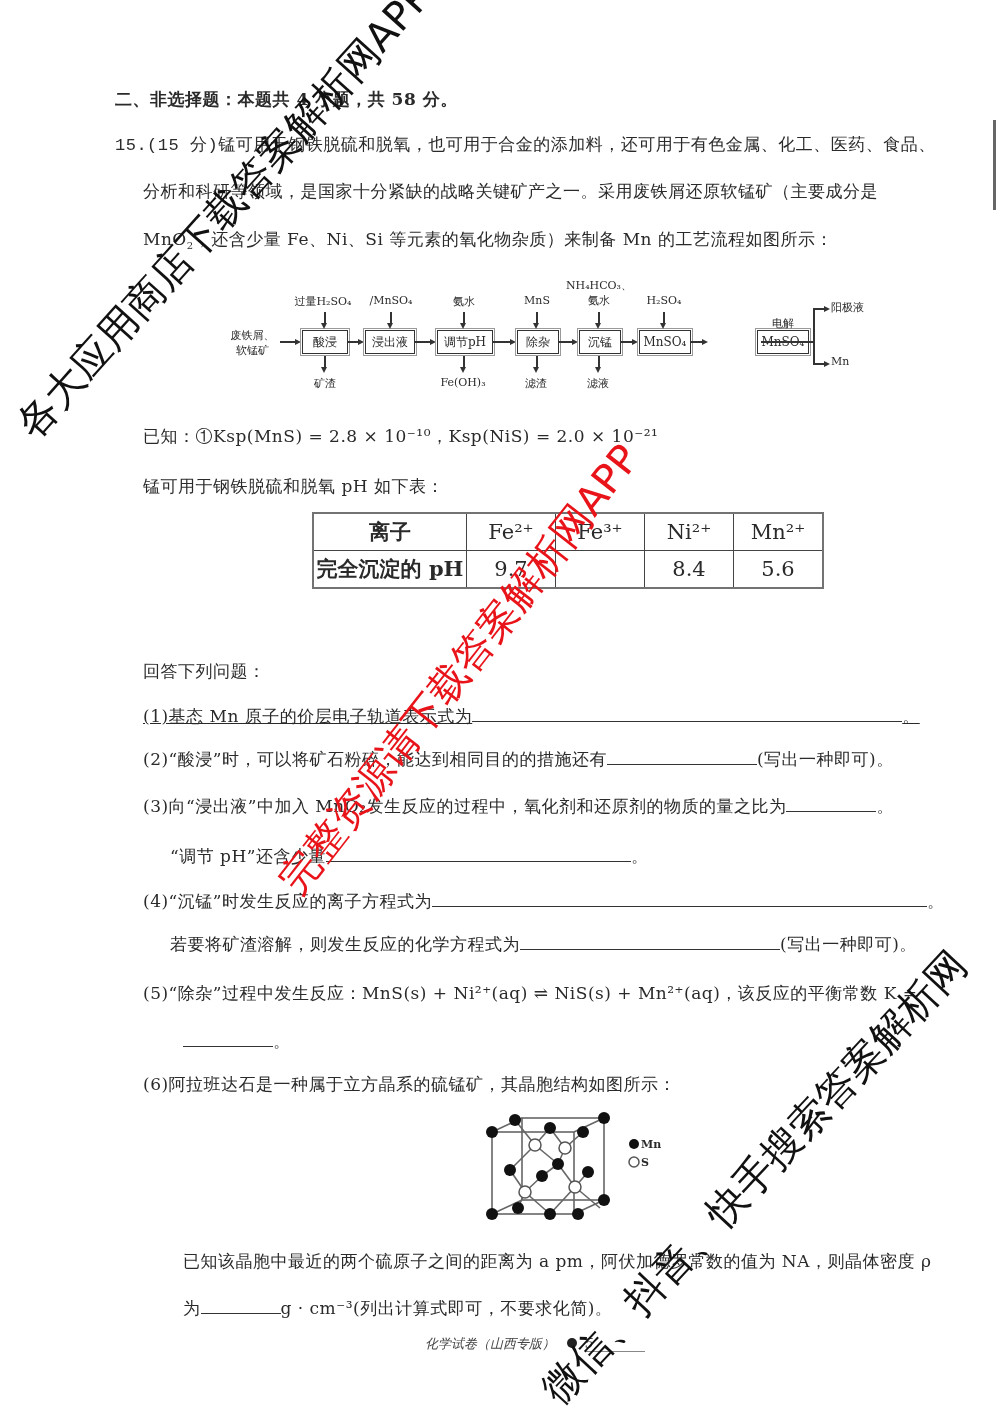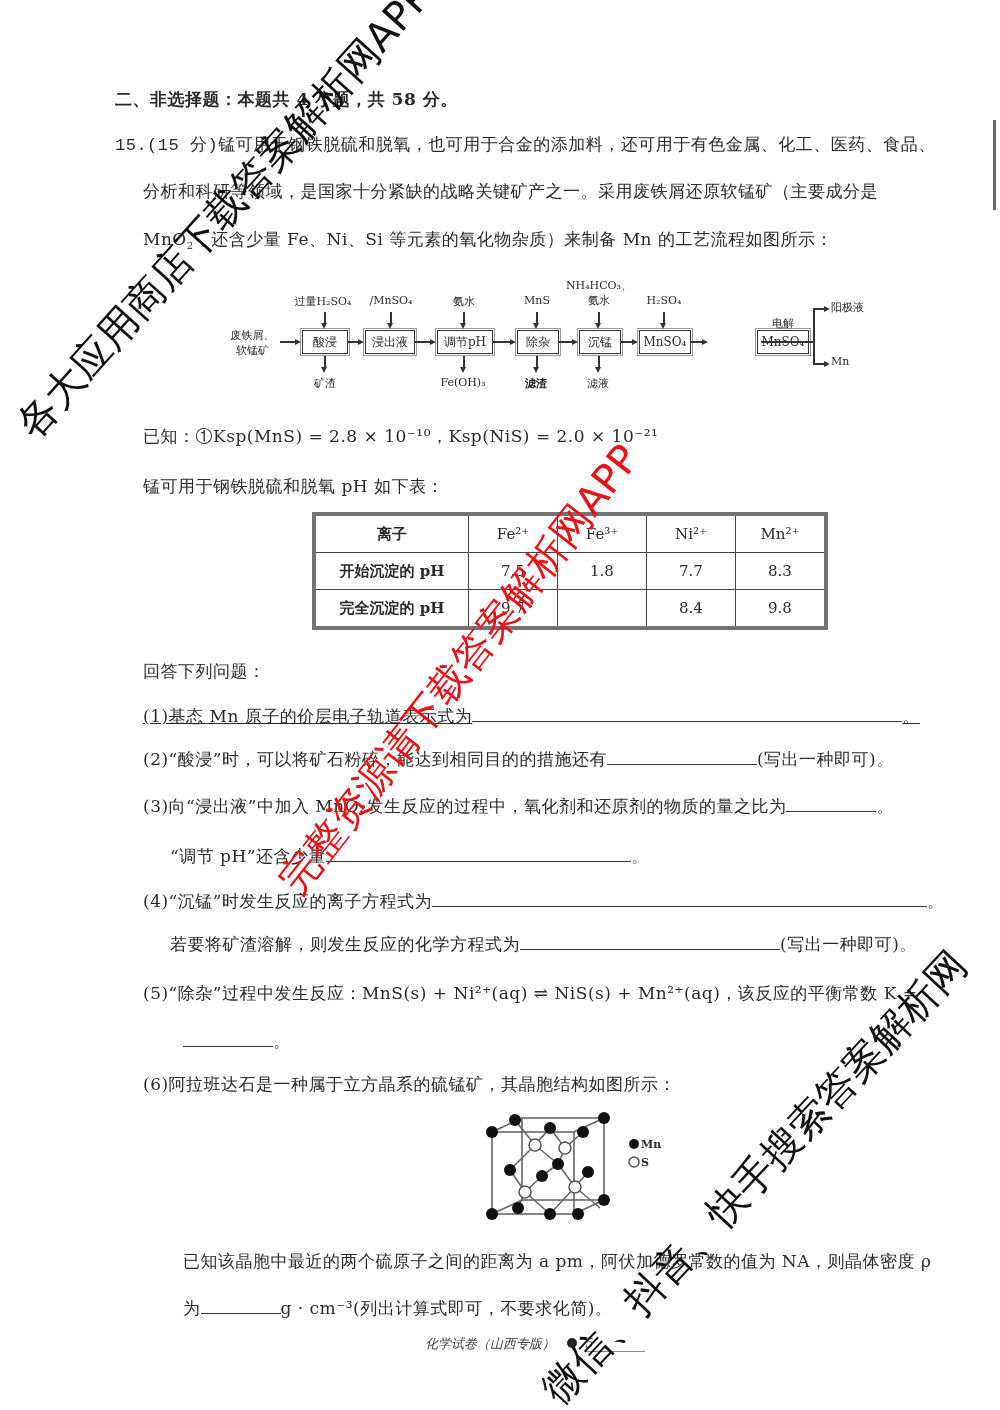--- a/index.html
+++ b/index.html
@@ -19,21 +19,21 @@
   .flow { position: absolute; left: 225px; top: 250px; width: 680px; height: 150px; font-size: 12px; }
   .fbox { position: absolute; top: 80px; height: 22px; border: 1.5px solid #333; outline: 1px solid #999; outline-offset: 1px;
           display: flex; align-items: center; justify-content: center; font-size: 12px; background: #fff; }
   .flabel { position: absolute; font-size: 11px; text-align: center; }
   .hline { position: absolute; height: 1.5px; background: #333; }
   .vline { position: absolute; width: 1.5px; background: #333; }
   .arr-r { position: absolute; width: 0; height: 0; border-top: 3px solid transparent; border-bottom: 3px solid transparent; border-left: 6px solid #333; }
   .arr-d { position: absolute; width: 0; height: 0; border-left: 3px solid transparent; border-right: 3px solid transparent; border-top: 6px solid #333; }
 
   
-  table.ph { position: absolute; left: 312px; top: 512px; border-collapse: collapse; font-size: 15px; border: 4px solid #737373; }
+  table.ph { position: absolute; left: 312px; top: 512px; border-collapse: collapse; font-size: 21px; border: 2px solid #737373; }
   table.ph td { border: 1px solid #444; height: 34px; text-align: center; }
   table.ph td.first { width: 150px; font-weight: bold; }
   table.ph td.col { width: 86px; }
 
   
   .crystal { position: absolute; left: 480px; top: 1110px; }
 
   
   .wm { position: absolute; font-family: "DejaVu Sans", "Liberation Sans", sans-serif; white-space: nowrap; transform-origin: left bottom; }
   .wm-black { color: #111; font-size: 40px; }
@@ -90,21 +90,21 @@
   <div class="flabel" style="left:205px; top:126px; width:66px;">Fe(OH)₃</div>
 
   <div class="hline" style="left:268px; top:91px; width:18px;"></div>
     <div class="arr-r" style="left:285px; top:89px;"></div>
   <div class="fbox" style="left:292px; width:40px;">除杂</div>
   <div class="flabel" style="left:290px; top:44px; width:44px;">MnS</div>
   <div class="vline" style="left:311px; top:62px; height:12px;"></div>
     <div class="arr-d" style="left:308px; top:73px;"></div>
   <div class="vline" style="left:311px; top:106px; height:12px;"></div>
     <div class="arr-d" style="left:308px; top:117px;"></div>
-  <div class="flabel" style="left:293px; top:126px; width:36px;font-weight:bold;">滤渣</div>
+  <div class="flabel" style="left:293px; top:126px; width:36px;">滤渣</div>
 
   <div class="hline" style="left:334px; top:91px; width:14px;"></div>
     <div class="arr-r" style="left:347px; top:89px;"></div>
   <div class="fbox" style="left:354px; width:40px;">沉锰</div>
   <div class="flabel" style="left:336px; top:28px; width:76px;">
     <div>NH₄HCO₃、</div>
     <div>氨水</div>
   </div>
   <div class="vline" style="left:373px; top:62px; height:12px;"></div>
     <div class="arr-d" style="left:370px; top:73px;"></div>
@@ -142,32 +142,25 @@
 <table class="ph">
   <tbody>
       <tr>
     <td class="first">离子</td>
     <td class="col">Fe²⁺</td>
     <td class="col">Fe³⁺</td>
     <td class="col">Ni²⁺</td>
     <td class="col">Mn²⁺</td>
   </tr>
   <tr>
-    <td class="first">开始沉淀的 pH</td>
-    <td>7.5</td>
-    <td>1.8</td>
-    <td>7.7</td>
-    <td>8.3</td>
-  </tr>
-  <tr>
     <td class="first">完全沉淀的 pH</td>
     <td>9.7</td>
     <td></td>
     <td>8.4</td>
-    <td>9.8</td>
+    <td>5.6</td>
   </tr>
 </tbody>
   </table>
 
 <div class="abs txt" style="left:143px; top:660px;">回答下列问题：</div>
 
 <div class="abs txt" style="left:143px; top:705px;text-decoration:underline;">
   <span>(1)基态 Mn 原子的价层电子轨道表示式为</span><span class="blank" style="width:430px;"></span><span>。</span>
 </div>
 

